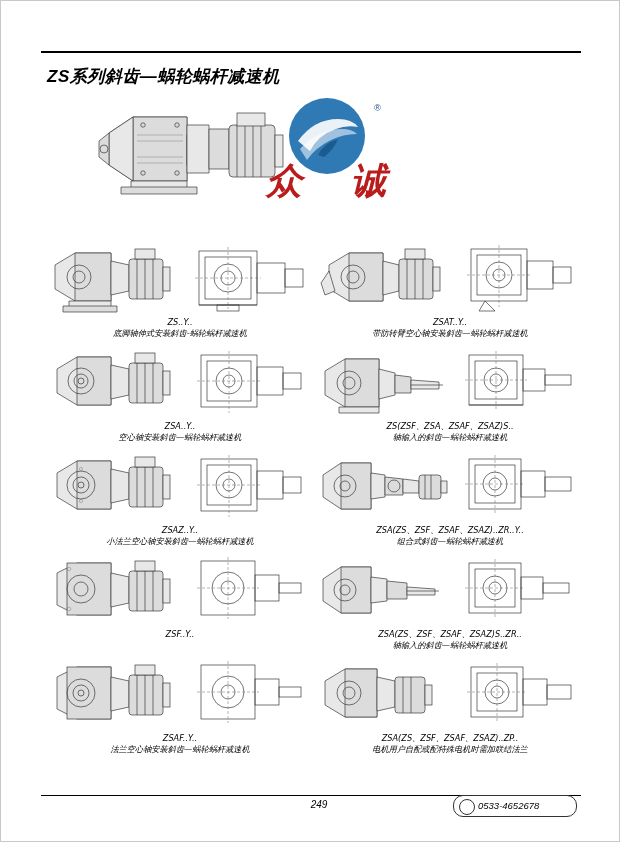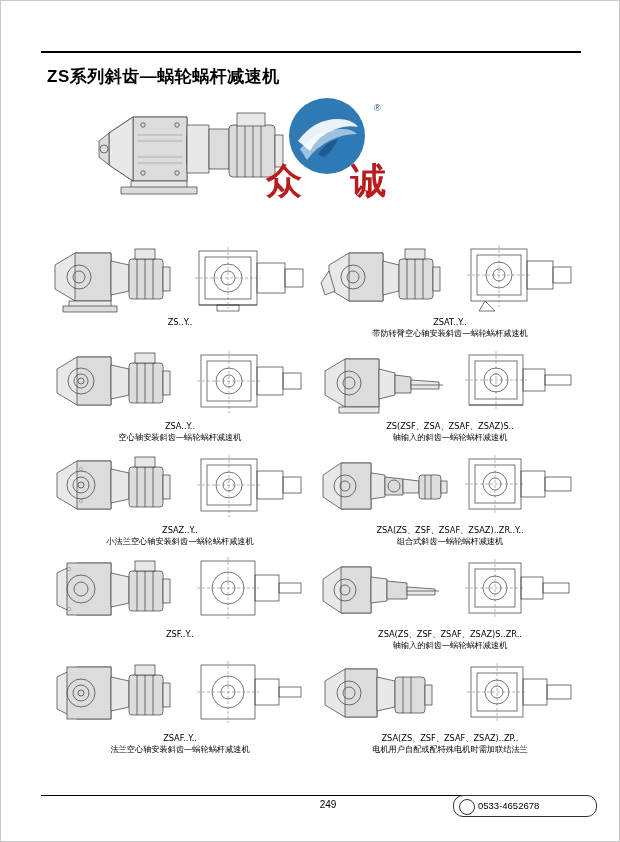--- a/index.html
+++ b/index.html
@@ -13,21 +13,21 @@
   }
   .page{
     position:absolute;
     left:0;top:0;width:620px;height:842px;
     border:1px solid #c9c9c9;
     box-sizing:border-box;
     background:#fff;
   }
   .inner{
     position:absolute;
-    left:40px;top:50px;width:540px;height:760px;
+    left:40px;top:50px;width:540px;height:760px;font-style:italic;
   }
   .rule-top{
     position:absolute;left:0;top:0;width:540px;height:2px;background:#000;
   }
   .rule-bottom{
     position:absolute;left:0;top:744px;width:540px;height:1px;background:#000;
   }
   .title{
     position:absolute;left:6px;top:14px;
     font-size:17px;font-weight:bold;letter-spacing:0.5px;
@@ -82,28 +82,27 @@
   .fig.b{left:142px;width:118px;}
   .cap{
     position:absolute;left:2px;top:74px;width:258px;
     font-size:8.2px;line-height:10.5px;
     font-family:"DejaVu Sans","Liberation Sans",sans-serif;
   }
   .cap .c1{display:block;}
   .cap .c2{display:block;}
   
   .pageno{
-    position:absolute;left:17px;top:748px;width:540px;text-align:center;
+    position:absolute;left:8px;top:748px;width:540px;text-align:center;
     font-size:10px;
   }
   .phone-badge{
     position:absolute;left:412px;top:744px;width:122px;height:20px;
     border:1px solid #333;border-radius:10px;
     background:#fff;
-    padding-left:20px;
   }
   .phone-badge .ico{
     position:absolute;left:5px;top:3px;width:14px;height:14px;
     border:1px solid #333;border-radius:50%;
   }
   .phone-badge .num{
     position:absolute;left:24px;top:4px;font-size:9.5px;
   }
   svg{display:block;}
   .ln{stroke:#3a3a3a;stroke-width:0.7;fill:none;}
@@ -212,20 +211,21 @@
                 <line class="lnd" x1="4" y1="35" x2="70" y2="35"></line>
                 <rect class="ln" x="66" y="20" width="28" height="30"></rect>
                 <rect class="ln" x="94" y="26" width="18" height="18"></rect>
                 <line class="ln" x1="8" y1="62" x2="66" y2="62"></line>
                 <rect class="ln" x="26" y="62" width="22" height="6"></rect>
               </svg>
             </div>
           </div>
           <div class="cap">
             <span class="c1">ZS..Y..</span>
+            <span class="c2">底脚轴伸式安装斜齿-蜗轮蜗杆减速机</span>
           </div>
         </div>
         <div class="cell right">
           <div class="figs">
             <div class="fig a">
               <svg width="132" height="72" viewBox="0 0 132 72">
                 <polygon class="lnf" points="10,22 30,10 64,10 64,58 30,58 10,46"></polygon>
                 <polygon class="lnf2" points="30,10 64,10 64,58 30,58"></polygon>
                 <circle class="ln" cx="34" cy="34" r="12"></circle>
                 <circle class="ln" cx="34" cy="34" r="6"></circle>

